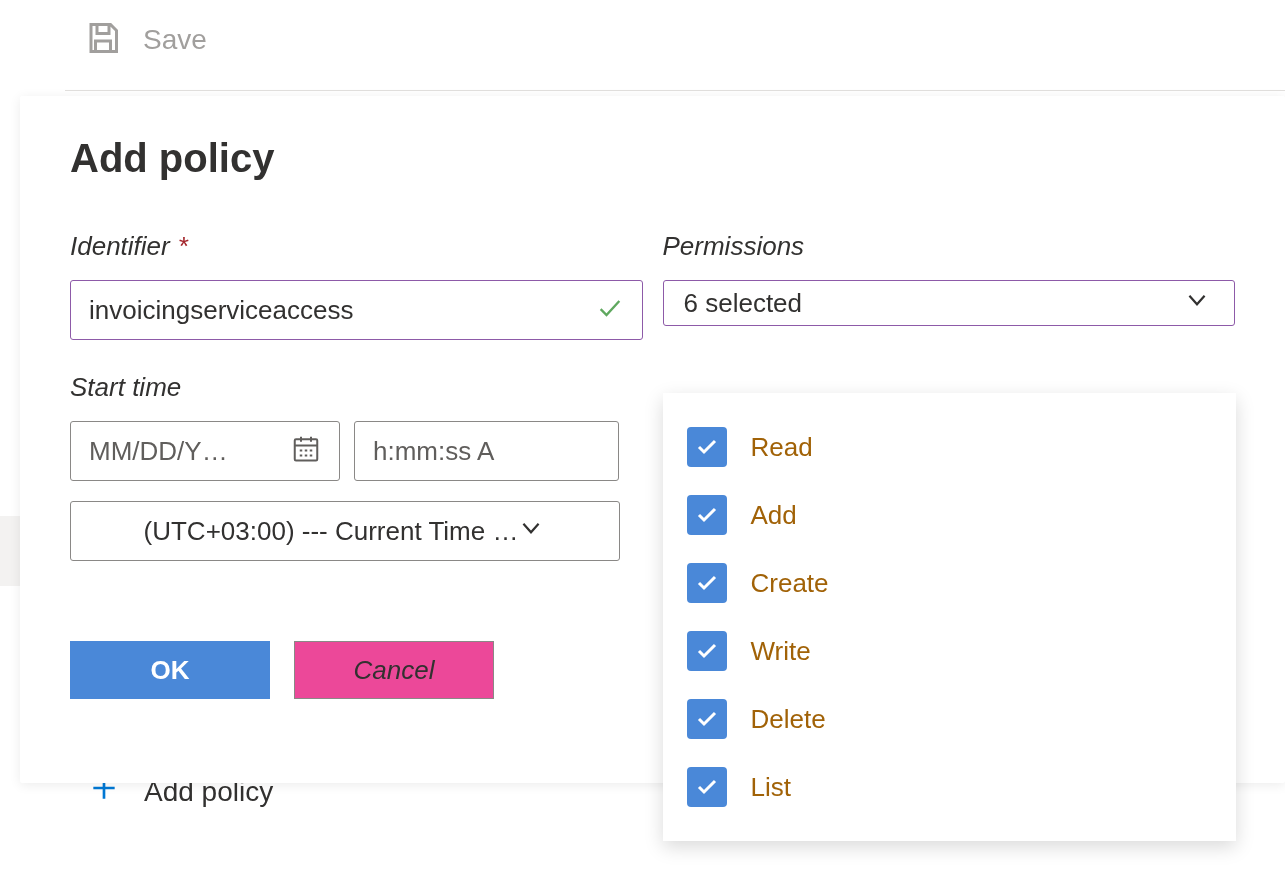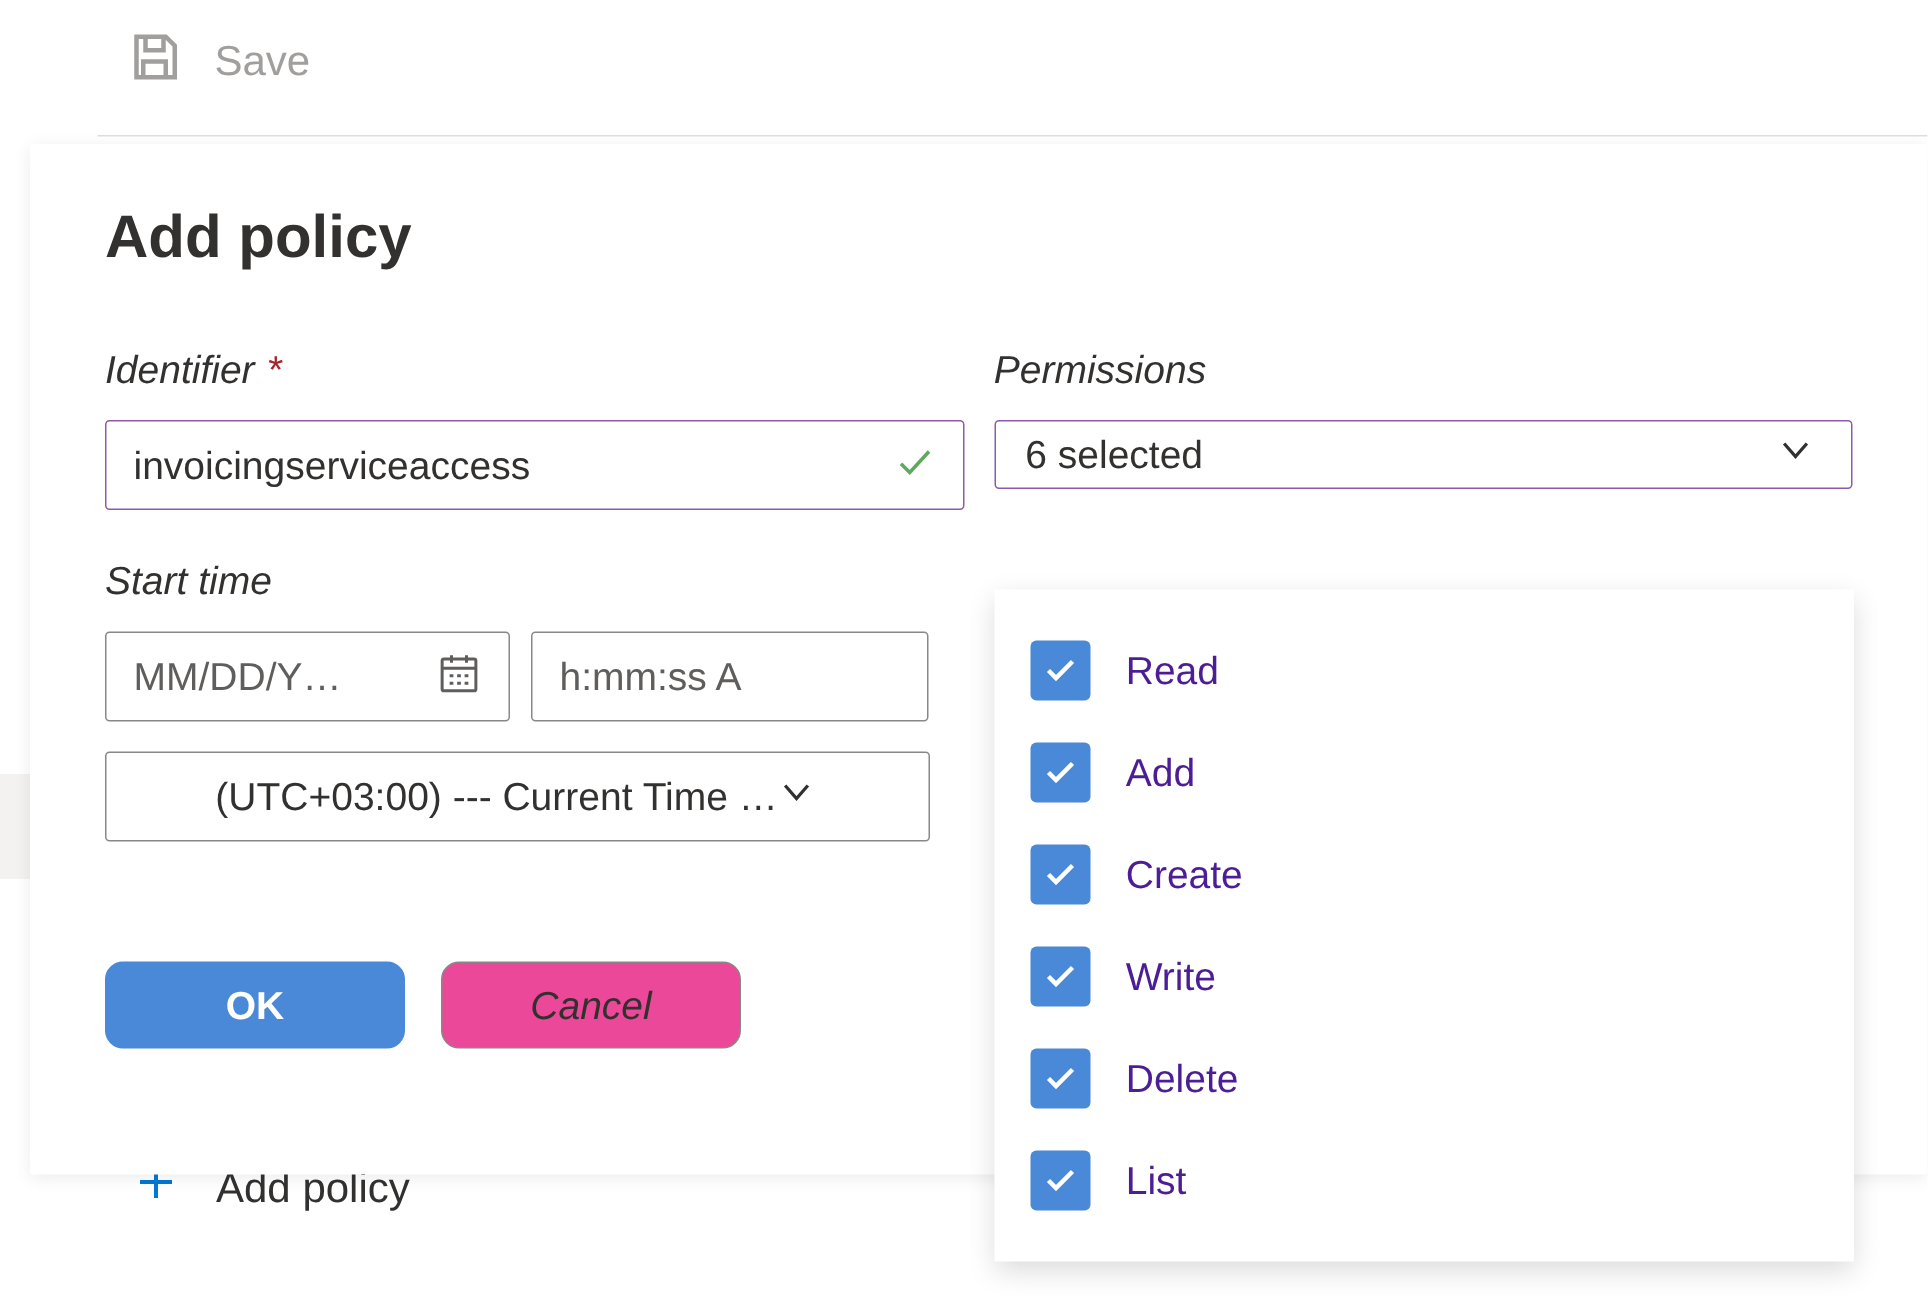--- a/index.html
+++ b/index.html
@@ -190,31 +190,31 @@
     }
     .perm-checkbox svg {
       width: 24px;
       height: 24px;
       stroke: #ffffff;
       stroke-width: 3;
       fill: none;
     }
     .perm-label {
       font-size: 26px;
-      color: #4c1d95;
+      color: #a16207;
     }
     .button-row {
       display: flex;
       gap: 24px;
     }
     .btn {
       height: 58px;
       width: 200px;
       font-size: 26px;
-      border-radius: 12px;
+      border-radius: 0;
       cursor: pointer;
       display: flex;
       align-items: center;
       justify-content: center;
     }
     .btn-primary {
       background: #4a88d8;
       color: #ffffff;
       border: 1px solid #4a88d8;
       font-weight: 600;

